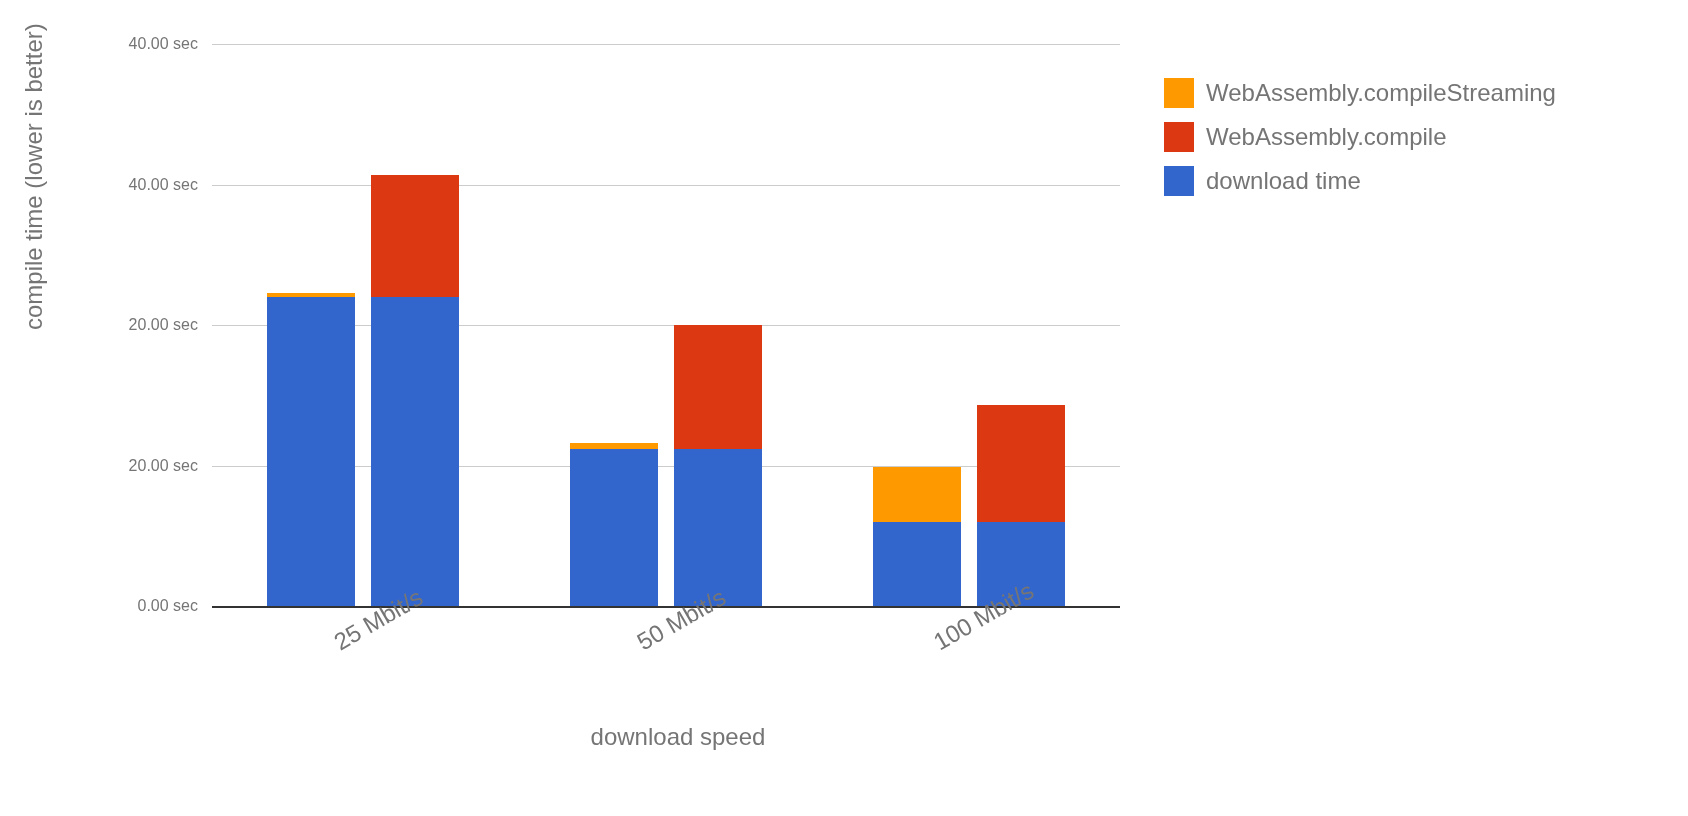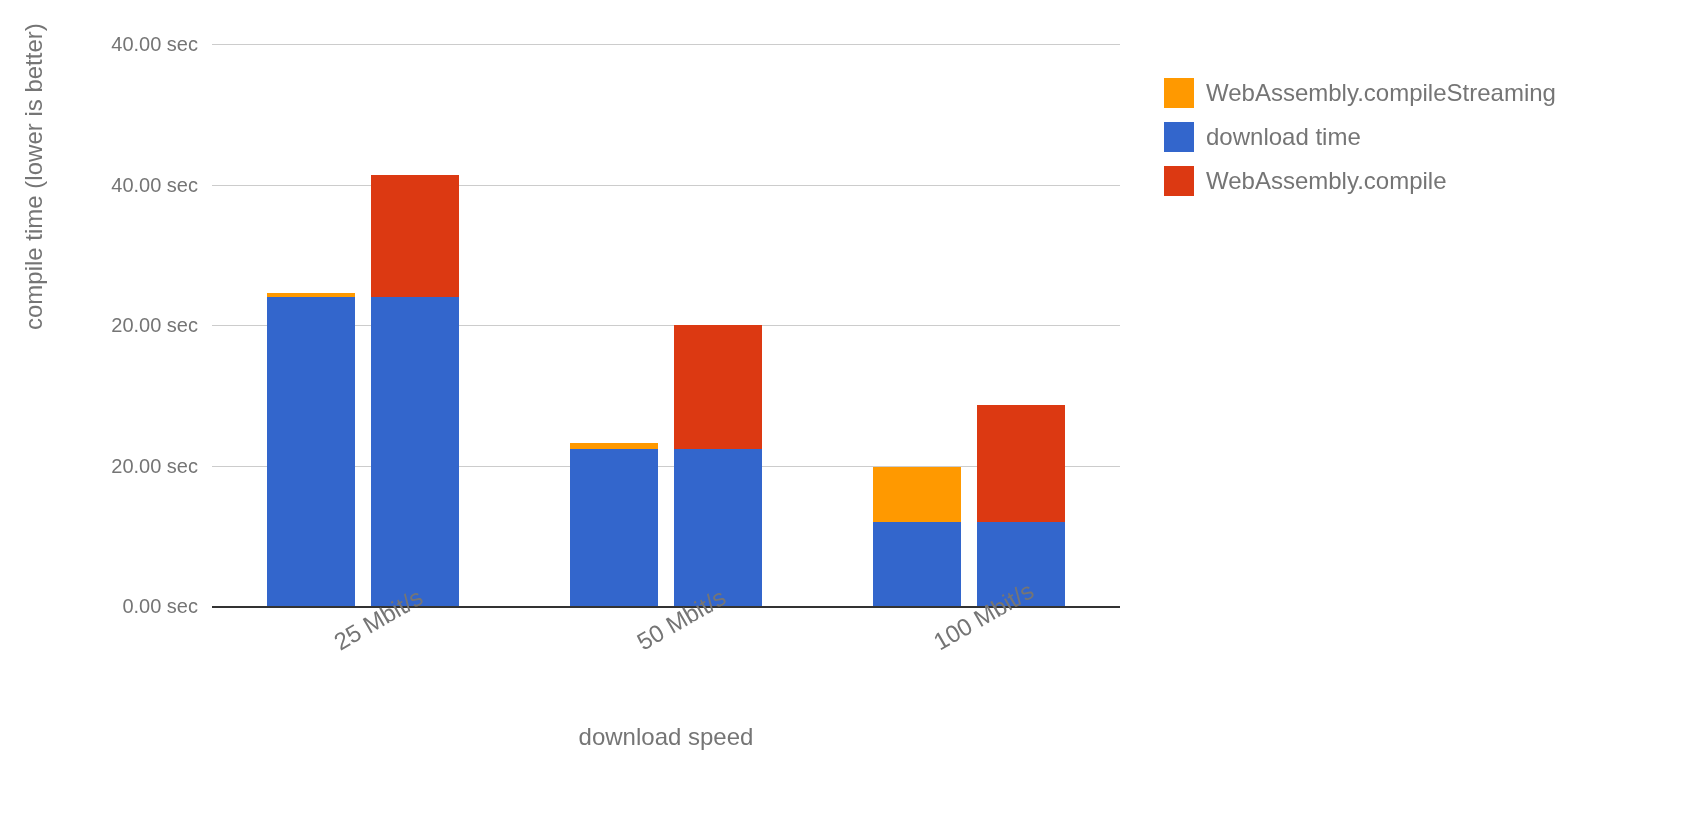--- a/index.html
+++ b/index.html
@@ -24,21 +24,21 @@
     left: 20px;
     top: 330px;
     transform: rotate(-90deg);
     transform-origin: left top;
     font-size: 24px;
     white-space: nowrap;
   }
   .x-axis-label {
     position: absolute;
     bottom: 65px;
-    left: 212px;
+    left: 224px;
     width: 908px;
     text-align: center;
     font-size: 24px;
   }
   .plot-area {
     position: absolute;
     left: 212px;
     top: 44px;
     width: 908px;
     height: 562px;
@@ -47,21 +47,21 @@
     position: absolute;
     left: 0;
     width: 100%;
     border-top: 1px solid #cccccc;
   }
   .y-tick {
     position: absolute;
     right: 100%;
     padding-right: 14px;
     transform: translateY(-50%);
-    font-size: 20px;
+    font-size: 16px;
     white-space: nowrap;
     text-align: center;
   }
   .baseline {
     position: absolute;
     left: 0;
     width: 100%;
     border-top: 2px solid #333333;
   }
   .bar {
@@ -155,22 +155,22 @@
 
   <div class="x-axis-label">download speed</div>
 
   <div class="legend">
 
   <div class="legend-item">
         <div class="legend-swatch" style="background: rgb(255, 153, 0);"></div>
         <div class="legend-label">WebAssembly.compileStreaming</div>
       </div>
       <div class="legend-item">
+        <div class="legend-swatch" style="background: rgb(220, 57, 18);"></div>
+        <div class="legend-label">WebAssembly.compile</div>
+      </div>
+      <div class="legend-item">
         <div class="legend-swatch" style="background: rgb(51, 102, 204);"></div>
         <div class="legend-label">download time</div>
-      </div>
-      <div class="legend-item">
-        <div class="legend-swatch" style="background: rgb(220, 57, 18);"></div>
-        <div class="legend-label">WebAssembly.compile</div>
       </div>
     </div>
 
 </div>
 
 </body></html>

